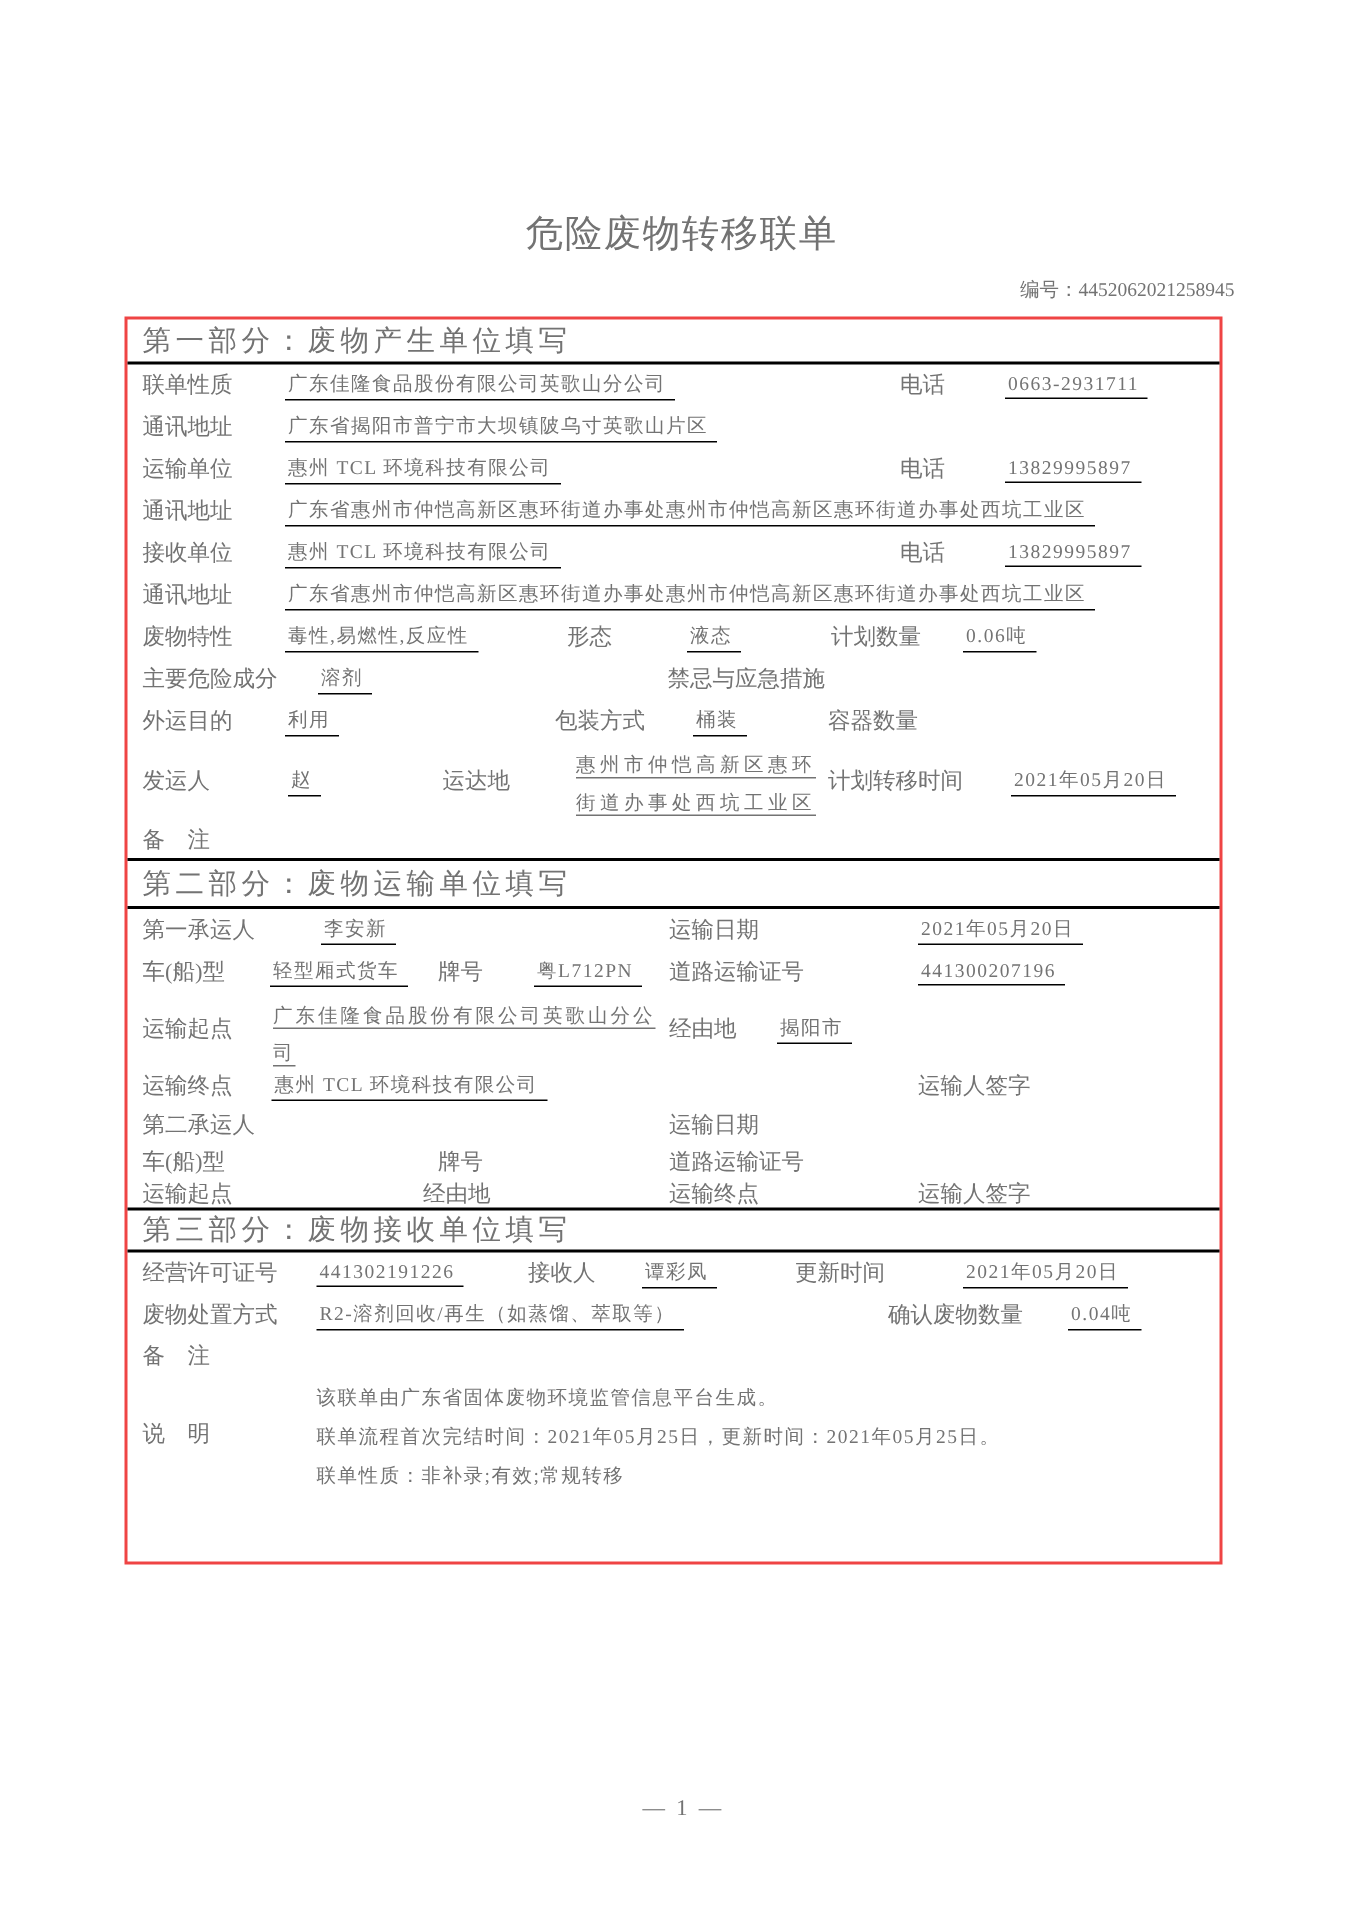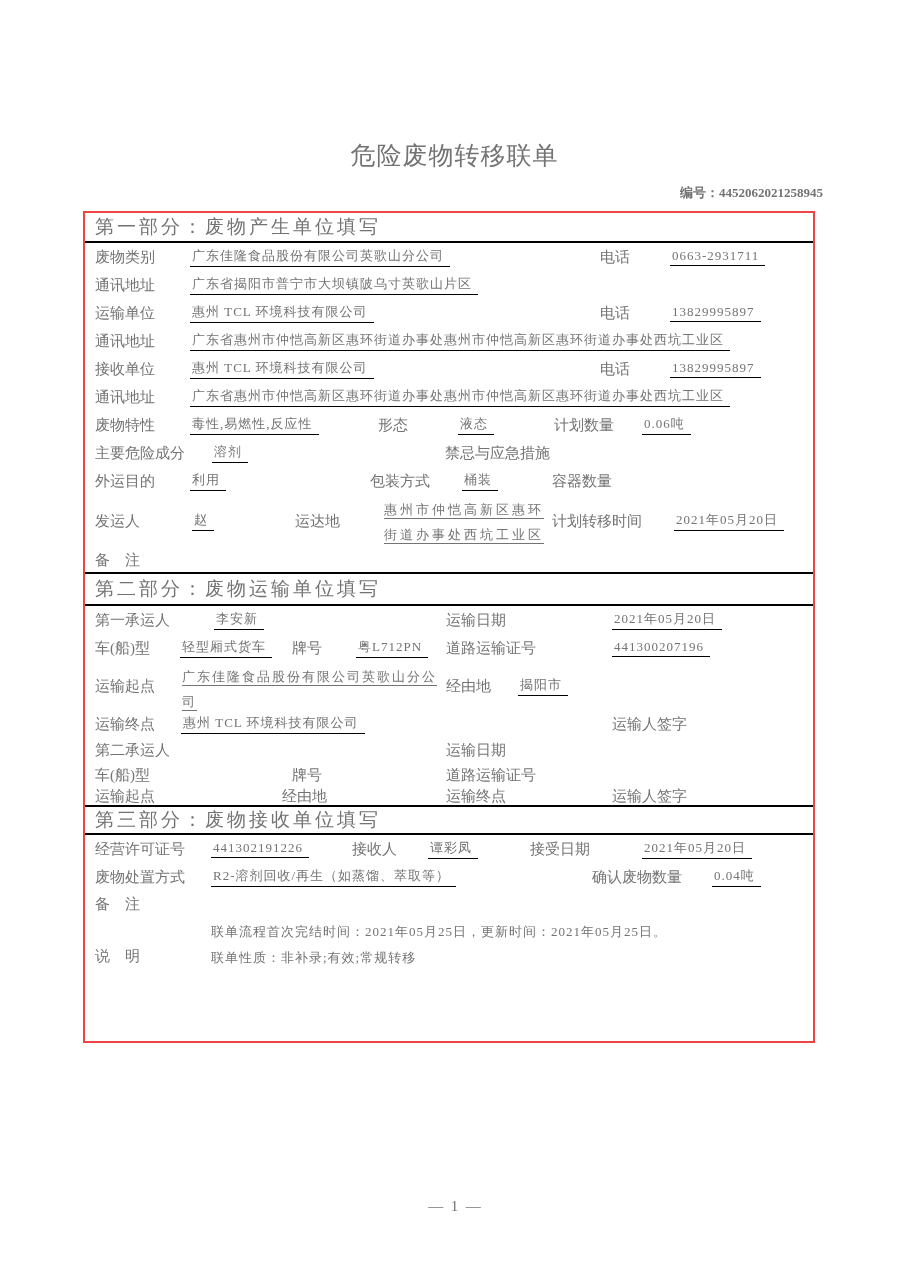--- a/index.html
+++ b/index.html
@@ -6,21 +6,21 @@
   .page {
     position:relative; width:909px; height:1286px; background:#ffffff;
     font-family:"Liberation Serif","DejaVu Serif",serif; color:#737373;
     overflow:hidden;
   }
   .doc-title {
     position:absolute; top:139px; left:0; width:100%;
     text-align:center; font-size:25px; letter-spacing:1px; white-space:pre;
   }
   .doc-no {
-    position:absolute; top:184px; right:86px; font-size:13px; white-space:pre;font-weight:bold;
+    position:absolute; top:184px; right:86px; font-size:13px; white-space:pre;
   }
   .sheet {
     position:absolute; left:83px; top:211px; width:732px; height:832px;
     border:2px solid #ef4444; box-sizing:border-box;
   }
   .sec-header {
     position:relative; box-sizing:border-box;
     font-size:19px; letter-spacing:3px; padding-left:10px;
     display:flex; align-items:center;
   }
@@ -62,21 +62,21 @@
   <div class="doc-title">危险废物转移联单</div>
 
   <div class="doc-no"><span>编号：</span><span>4452062021258945</span></div>
 
   <div class="sheet">
 
     <div class="sec-header sec-header-1">第一部分：废物产生单位填写</div>
 
     <div class="sec-body">
       <div class="row" style="height:28px">
-        <span class="f lbl" style="left:10px">废物类别</span>
+        <span class="f lbl" style="left:10px">联单性质</span>
         <span class="f val" style="left:105px">广东佳隆食品股份有限公司英歌山分公司</span>
         <span class="f lbl" style="left:515px">电话</span>
         <span class="f val" style="left:585px">0663-2931711</span>
       </div>
       <div class="row" style="height:28px">
         <span class="f lbl" style="left:10px">通讯地址</span>
         <span class="f val" style="left:105px">广东省揭阳市普宁市大坝镇陂乌寸英歌山片区</span>
       </div>
       <div class="row" style="height:28px">
         <span class="f lbl" style="left:10px">运输单位</span>
@@ -177,35 +177,36 @@
     </div>
 
     <div class="sec-header sec-header-mid sec-header-3">第三部分：废物接收单位填写</div>
 
     <div class="sec-body">
       <div class="row" style="height:28px">
         <span class="f lbl" style="left:10px">经营许可证号</span>
         <span class="f val" style="left:126px">441302191226</span>
         <span class="f lbl" style="left:267px">接收人</span>
         <span class="f val" style="left:343px">谭彩凤</span>
-        <span class="f lbl" style="left:445px">接受日期</span>
+        <span class="f lbl" style="left:445px">更新时间</span>
         <span class="f val" style="left:557px">2021年05月20日</span>
       </div>
       <div class="row" style="height:28px">
         <span class="f lbl" style="left:10px">废物处置方式</span>
         <span class="f val" style="left:126px">R2-溶剂回收/再生（如蒸馏、萃取等）</span>
         <span class="f lbl" style="left:507px">确认废物数量</span>
         <span class="f val" style="left:627px">0.04吨</span>
       </div>
       <div class="row" style="height:26px">
         <span class="f lbl" style="left:10px">备　注</span>
       </div>
       <div class="row" style="height:78px">
         <span class="f lbl" style="left:10px">说　明</span>
         <div class="note-lines">
+          <div>该联单由广东省固体废物环境监管信息平台生成。</div>
           <div>联单流程首次完结时间：2021年05月25日，更新时间：2021年05月25日。</div>
           <div>联单性质：非补录;有效;常规转移</div>
         </div>
       </div>
     </div>
 
   </div>
 
   <div class="footer">—  1  —</div>
 

